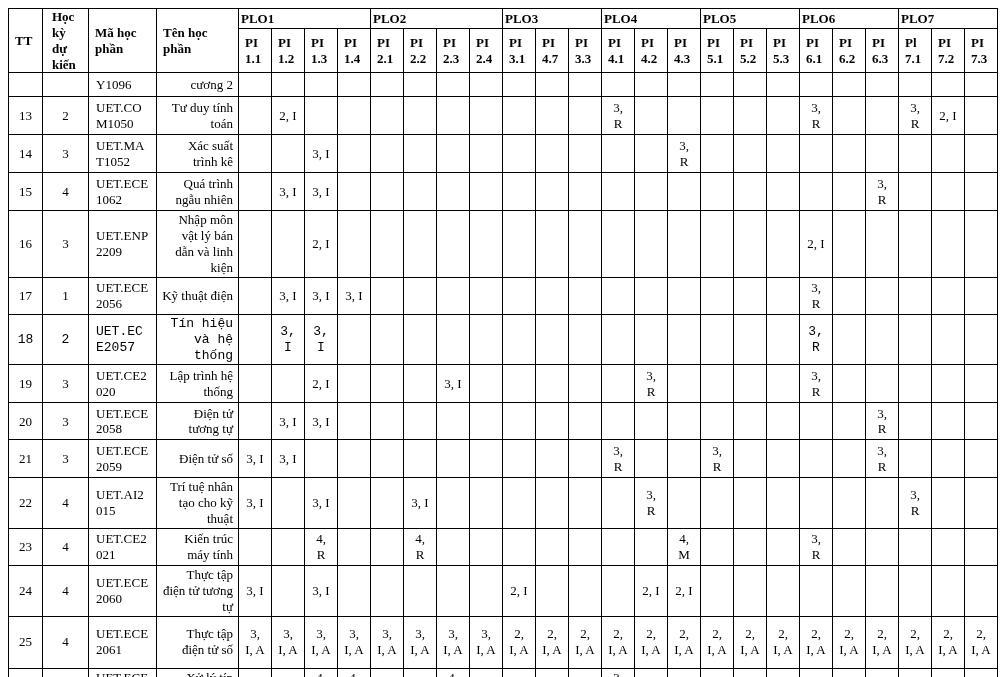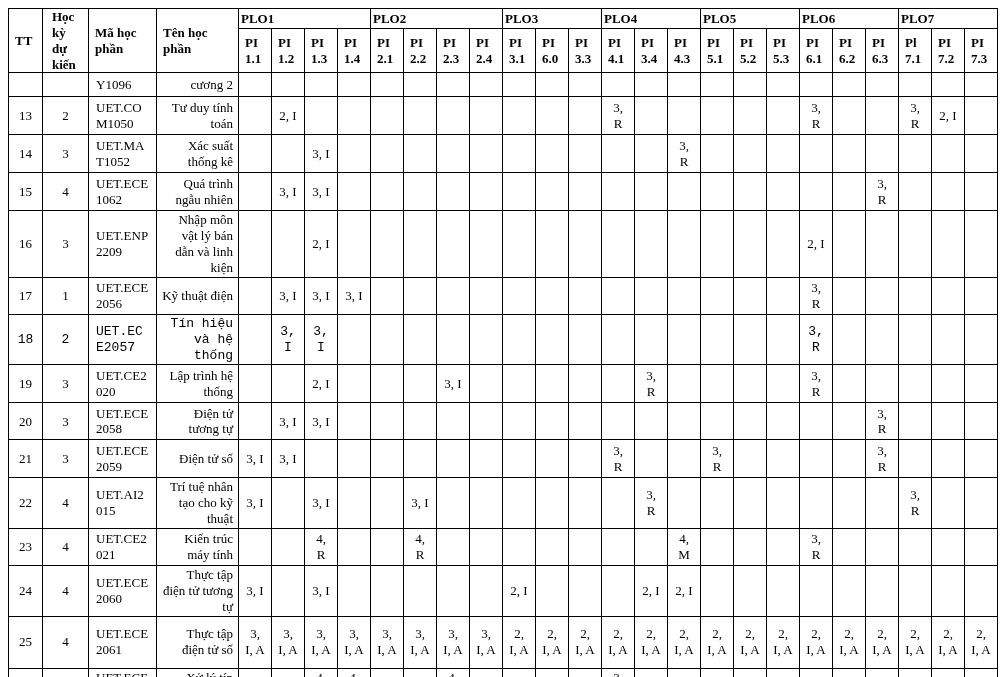--- a/index.html
+++ b/index.html
@@ -103,24 +103,24 @@
         <tr style="height: 40px;">
           <th class="h-pi">PI 1.1</th>
           <th class="h-pi">PI 1.2</th>
           <th class="h-pi">PI 1.3</th>
           <th class="h-pi">PI 1.4</th>
           <th class="h-pi">PI 2.1</th>
           <th class="h-pi">PI 2.2</th>
           <th class="h-pi">PI 2.3</th>
           <th class="h-pi">PI 2.4</th>
           <th class="h-pi">PI 3.1</th>
-          <th class="h-pi">PI 6.0</th>
+          <th class="h-pi">PI 4.7</th>
           <th class="h-pi">PI 3.3</th>
           <th class="h-pi">PI 4.1</th>
-          <th class="h-pi">PI 3.4</th>
+          <th class="h-pi">PI 4.2</th>
           <th class="h-pi">PI 4.3</th>
           <th class="h-pi">PI 5.1</th>
           <th class="h-pi">PI 5.2</th>
           <th class="h-pi">PI 5.3</th>
           <th class="h-pi">PI 6.1</th>
           <th class="h-pi">PI 6.2</th>
           <th class="h-pi">PI 6.3</th>
           <th class="h-pi">Pl 7.1</th>
           <th class="h-pi">PI 7.2</th>
           <th class="h-pi">PI 7.3</th>
@@ -182,21 +182,21 @@
           <td class="c-val"></td>
           <td class="c-val"></td>
           <td class="c-val">3, R</td>
           <td class="c-val">2, I</td>
           <td class="c-val"></td>
         </tr>
         <tr style="height: 38px;">
           <td class="c-tt">14</td>
           <td class="c-sem">3</td>
           <td class="c-code">UET.MAT1052</td>
-          <td class="c-name">Xác suất thống kê</td>
+          <td class="c-name">Xác suất trình kê</td>
           <td class="c-val"></td>
           <td class="c-val"></td>
           <td class="c-val">3, I</td>
           <td class="c-val"></td>
           <td class="c-val"></td>
           <td class="c-val"></td>
           <td class="c-val"></td>
           <td class="c-val"></td>
           <td class="c-val"></td>
           <td class="c-val"></td>

